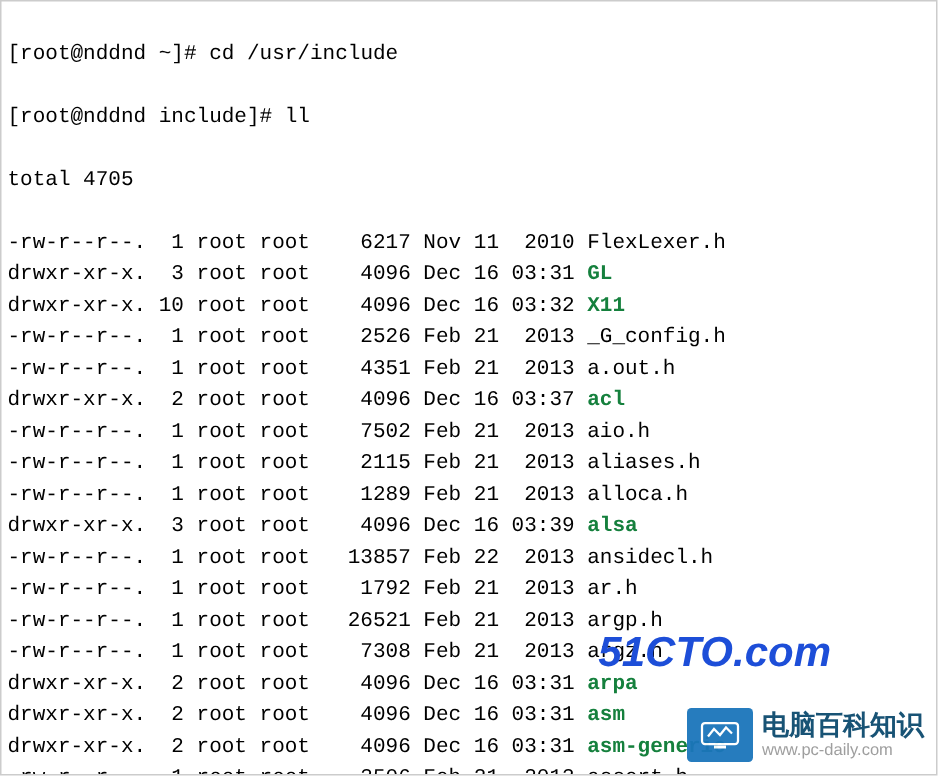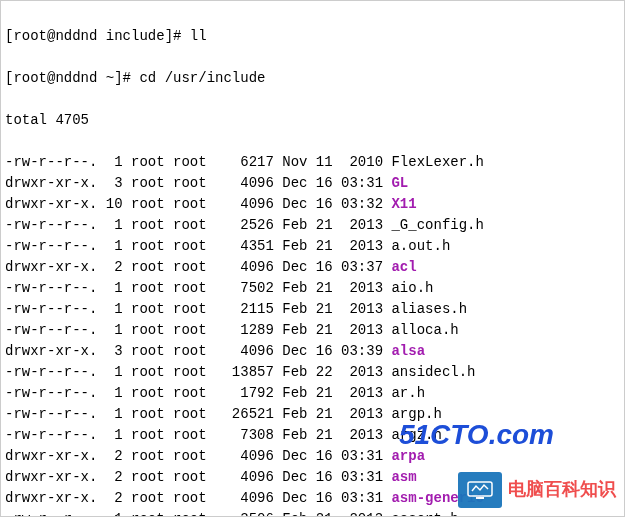--- a/index.html
+++ b/index.html
@@ -20,21 +20,21 @@
       position: relative;
       border: 1px solid #ccc;
     }
     .term {
       white-space: pre;
     }
     .line {
       display: block;
     }
     .dir-link {
-      color: #a21caf;
+      color: #15803d;
       font-weight: bold;
     }
     .watermark {
       position: absolute;
       right: 8px;
       bottom: 8px;
       display: flex;
       align-items: center;
       gap: 6px;
       opacity: 0.95;
@@ -49,21 +49,21 @@
       justify-content: center;
       color: #fff;
       font-size: 10px;
     }
     .watermark .text-block {
       display: flex;
       flex-direction: column;
       line-height: 1.1;
     }
     .watermark .cn {
-      color: #ef4444;
+      color: #0c4a6e;
       font-weight: bold;
       font-size: 18px;
       font-family: sans-serif;
     }
     .watermark .url {
       color: #999;
       font-size: 11px;
       font-family: sans-serif;
     }
     .watermark-faint {
@@ -75,32 +75,33 @@
       font-style: italic;
       font-weight: bold;
       font-family: sans-serif;
       pointer-events: none;
     }
   </style>
 </head>
 <body>
 
 <div class="term">
+<span class="line"><span>[root@nddnd ~]#</span> <span>cd /usr/include</span></span>
 <span class="line"><span>[root@nddnd include]#</span> <span>ll</span></span>
-<span class="line"><span>[root@nddnd ~]#</span> <span>cd /usr/include</span></span>
 <span class="line">total 4705</span>
 <div id="listing-container"><span class="line"><span>-rw-r--r--.  1 root root    6217 Nov 11  2010 </span><span>FlexLexer.h</span></span><span class="line"><span>drwxr-xr-x.  3 root root    4096 Dec 16 03:31 </span><span class="dir-link">GL</span></span><span class="line"><span>drwxr-xr-x. 10 root root    4096 Dec 16 03:32 </span><span class="dir-link">X11</span></span><span class="line"><span>-rw-r--r--.  1 root root    2526 Feb 21  2013 </span><span>_G_config.h</span></span><span class="line"><span>-rw-r--r--.  1 root root    4351 Feb 21  2013 </span><span>a.out.h</span></span><span class="line"><span>drwxr-xr-x.  2 root root    4096 Dec 16 03:37 </span><span class="dir-link">acl</span></span><span class="line"><span>-rw-r--r--.  1 root root    7502 Feb 21  2013 </span><span>aio.h</span></span><span class="line"><span>-rw-r--r--.  1 root root    2115 Feb 21  2013 </span><span>aliases.h</span></span><span class="line"><span>-rw-r--r--.  1 root root    1289 Feb 21  2013 </span><span>alloca.h</span></span><span class="line"><span>drwxr-xr-x.  3 root root    4096 Dec 16 03:39 </span><span class="dir-link">alsa</span></span><span class="line"><span>-rw-r--r--.  1 root root   13857 Feb 22  2013 </span><span>ansidecl.h</span></span><span class="line"><span>-rw-r--r--.  1 root root    1792 Feb 21  2013 </span><span>ar.h</span></span><span class="line"><span>-rw-r--r--.  1 root root   26521 Feb 21  2013 </span><span>argp.h</span></span><span class="line"><span>-rw-r--r--.  1 root root    7308 Feb 21  2013 </span><span>argz.h</span></span><span class="line"><span>drwxr-xr-x.  2 root root    4096 Dec 16 03:31 </span><span class="dir-link">arpa</span></span><span class="line"><span>drwxr-xr-x.  2 root root    4096 Dec 16 03:31 </span><span class="dir-link">asm</span></span><span class="line"><span>drwxr-xr-x.  2 root root    4096 Dec 16 03:31 </span><span class="dir-link">asm-generic</span></span><span class="line"><span>-rw-r--r--.  1 root root    3506 Feb 21  2013 </span><span>assert.h</span></span></div>
 </div>
 
 <div class="watermark-faint">51CTO.com</div>
 
 <div class="watermark">
   <div class="logo">
     <svg width="28" height="20" viewBox="0 0 28 20">
       <rect x="2" y="2" width="24" height="14" rx="2" fill="none" stroke="#fff" stroke-width="1.5"></rect>
       <rect x="10" y="17" width="8" height="2" fill="#fff"></rect>
       <path d="M6 11 L10 6 L14 10 L18 5 L22 9" fill="none" stroke="#fff" stroke-width="1.5"></path>
     </svg>
   </div>
   <div class="text-block">
     <span class="cn">电脑百科知识</span>
+    <span class="url">www.pc-daily.com</span>
   </div>
 </div>
 
 </body></html>

